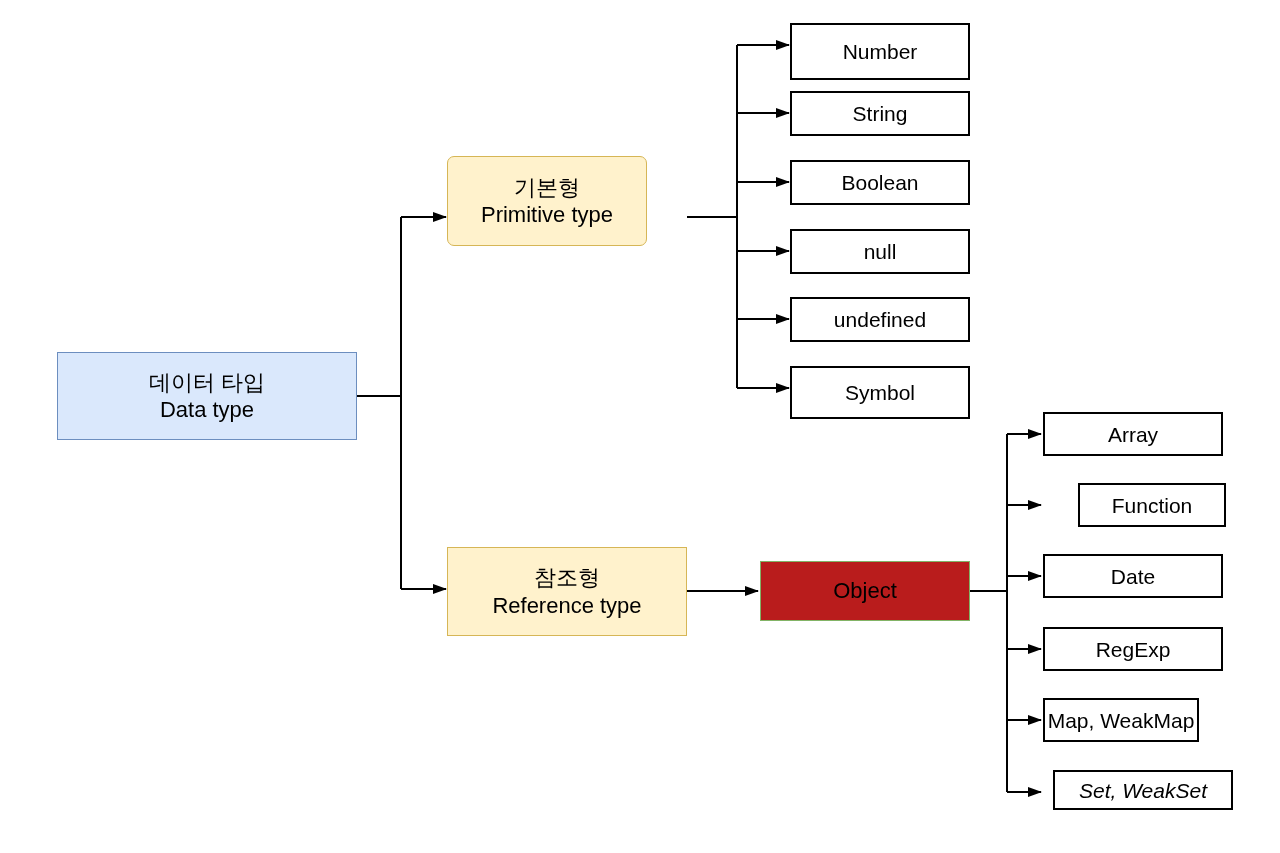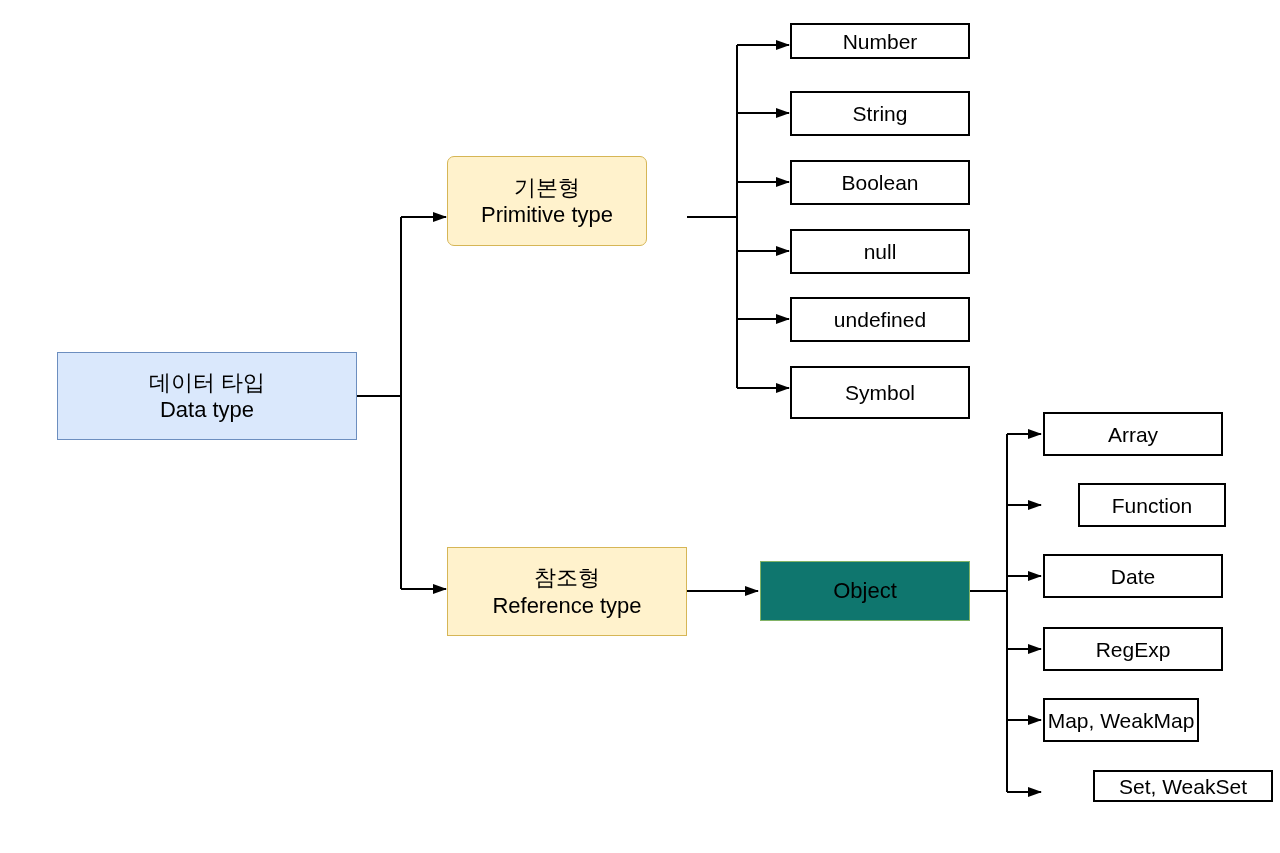--- a/index.html
+++ b/index.html
@@ -38,21 +38,21 @@
     background: #dae8fc;
     border: 1.5px solid #6c8ebf;
     font-size: 22px;
   }
   .node-branch {
     background: #fff2cc;
     border: 1.5px solid #d6b656;
     font-size: 22px;
   }
   .node-object {
-    background: #0f766e;
+    background: #b91c1c;
     border: 1.5px solid #82b366;
     font-size: 22px;
   }
   .node-leaf {
     background: #ffffff;
     border: 2px solid #000000;
     font-size: 21px;
     line-height: 1;
   }
 </style>
@@ -108,21 +108,21 @@
 
   <div class="node node-branch" style="left:447px; top:547px; width:240px; height:89px;">
     <span>참조형</span>
     <span>Reference type</span>
   </div>
 
   <div class="node node-object" style="left:760px; top:561px; width:210px; height:60px;">
     <span>Object</span>
   </div>
 
-  <div class="node node-leaf" style="left:790px; top:23px; width:180px; height:36px;">
+  <div class="node node-leaf" style="left:790px; top:23px; width:180px; height:57px;">
     <span>Number</span>
   </div>
   <div class="node node-leaf" style="left:790px; top:91px; width:180px; height:45px;">
     <span>String</span>
   </div>
   <div class="node node-leaf" style="left:790px; top:160px; width:180px; height:45px;">
     <span>Boolean</span>
   </div>
   <div class="node node-leaf" style="left:790px; top:229px; width:180px; height:45px;">
     <span>null</span>
@@ -142,17 +142,17 @@
   </div>
   <div class="node node-leaf" style="left:1043px; top:554px; width:180px; height:44px;">
     <span>Date</span>
   </div>
   <div class="node node-leaf" style="left:1043px; top:627px; width:180px; height:44px;align-items:center;">
     <span>RegExp</span>
   </div>
   <div class="node node-leaf" style="left:1043px; top:698px; width:156px; height:44px;">
     <span>Map, WeakMap</span>
   </div>
-  <div class="node node-leaf" style="left:1093px; top:770px; width:180px; height:32px;">
+  <div class="node node-leaf" style="left:1053px; top:770px; width:180px; height:40px;font-style:italic;">
     <span>Set, WeakSet</span>
   </div>
 
 </div>
 
 </body></html>

